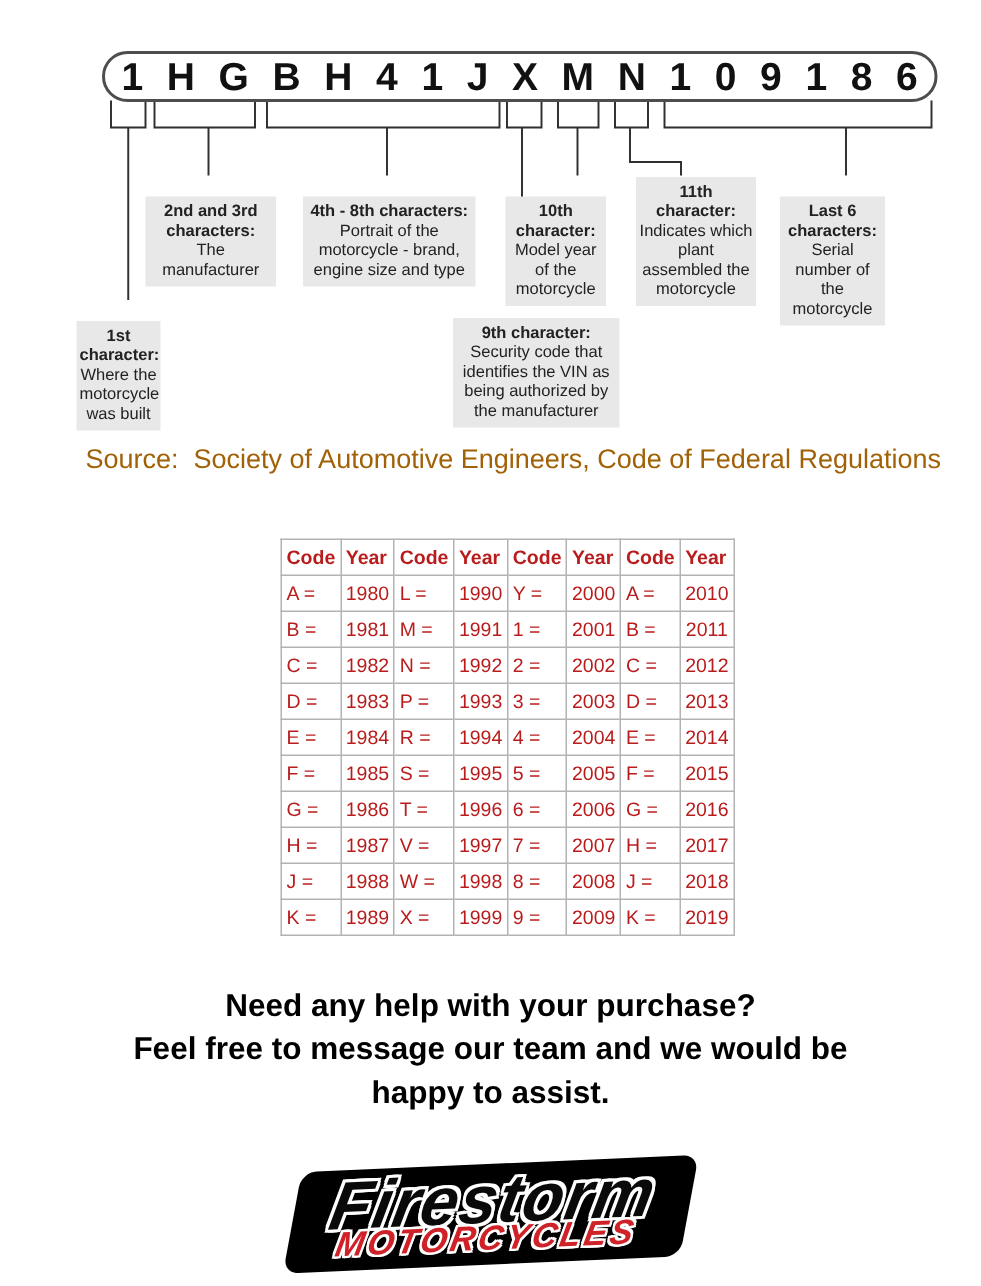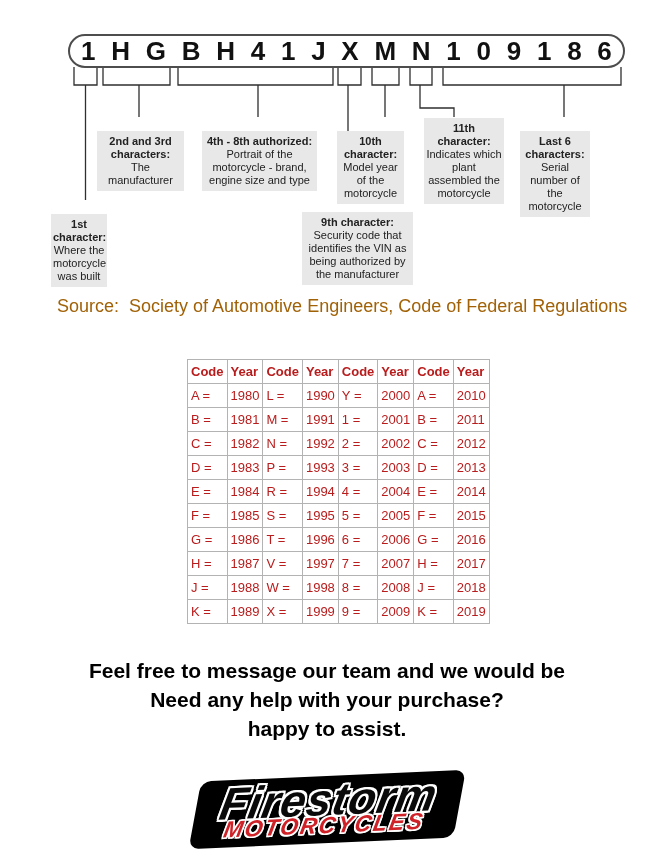--- a/index.html
+++ b/index.html
@@ -36,21 +36,21 @@
     position:absolute;left:187px;top:359px;border-collapse:collapse;table-layout:fixed;
     font-size:13px;color:#b91c1c;
   }
   .year-table col{width:35px;}
   .year-table th,.year-table td{
     border:1px solid #b3b3b3;padding:3px 3px;line-height:16px;height:17px;
     overflow:hidden;white-space:nowrap;
   }
   .year-table th{font-weight:bold;text-align:left;}
   .year-table td.code{text-align:left;}
-  .year-table td.year{text-align:left;}
+  .year-table td.year{text-align:center;}
   
   .help{position:absolute;left:0;top:656px;width:654px;text-align:center;
     font-size:21px;font-weight:bold;line-height:29px;color:#000;}
   
   .logo{position:absolute;left:50%;top:776px;transform:translateX(-50%) rotate(-2.5deg);}
   .logo-plate{
     background:#000;transform:skewX(-13deg);border-radius:10px;
     padding:1px 24px 7px 24px;text-align:center;
   }
   .logo-brand{
@@ -105,21 +105,21 @@
 
   <div class="vbox box-1st">
     <span class="vb-t">1st character:</span>
     <span class="vb-d">Where the motorcycle was built</span>
   </div>
   <div class="vbox box-2nd">
     <span class="vb-t">2nd and 3rd characters:</span>
     <span class="vb-d">The manufacturer</span>
   </div>
   <div class="vbox box-4th">
-    <span class="vb-t">4th - 8th authorized:</span>
+    <span class="vb-t">4th - 8th characters:</span>
     <span class="vb-d">Portrait of the motorcycle - brand, engine size and type</span>
   </div>
   <div class="vbox box-9th">
     <span class="vb-t">9th character:</span>
     <span class="vb-d">Security code that identifies the VIN as being authorized by the manufacturer</span>
   </div>
   <div class="vbox box-10th">
     <span class="vb-t">10th character:</span>
     <span class="vb-d">Model year of the motorcycle</span>
   </div>
@@ -257,22 +257,22 @@
         <td class="year">1999</td>
         <td class="code">9 =</td>
         <td class="year">2009</td>
         <td class="code">K =</td>
         <td class="year">2019</td>
       </tr>
     </tbody>
 </table>
 
 <div class="help">
+  <div>Need any help with your purchase?</div>
   <div>Feel free to message our team and we would be</div>
-  <div>Need any help with your purchase?</div>
   <div>happy to assist.</div>
 </div>
 
 <div class="logo">
   <div class="logo-plate" style="background: rgb(0, 0, 0);">
     <div class="logo-brand">Firestorm</div>
     <div class="logo-sub" style="color: rgb(207, 33, 40);">MOTORCYCLES</div>
   </div>
 </div>
 

